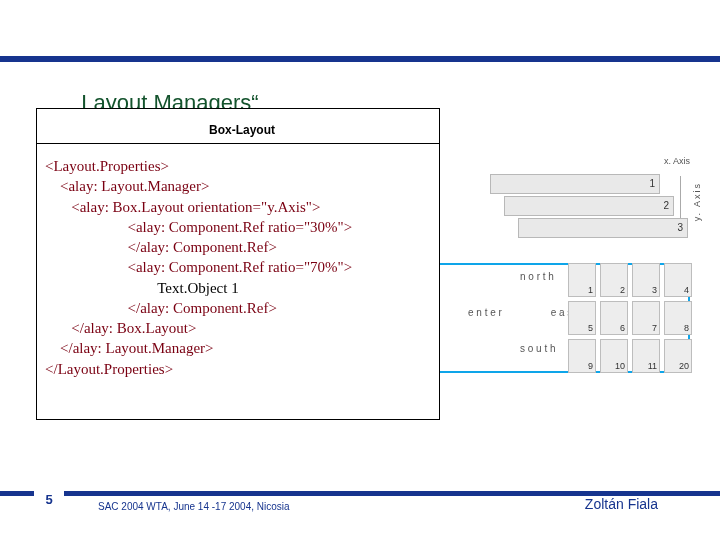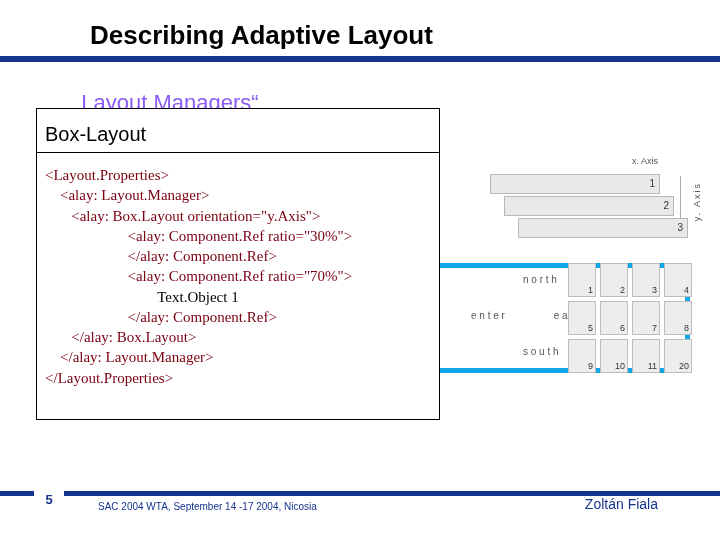--- a/index.html
+++ b/index.html
@@ -37,21 +37,21 @@
     left: 0;
     width: 720px;
     height: 6px;
     background: #16348e;
   }
   .subtitle {
     position: absolute;
     top: 90px;
     left: 74px;
     font-size: 22px;
-    color: #8b5cf6;
+    color: #14532d;
   }
 
   
   .bg-diagrams {
     position: absolute;
     top: 98px;
     left: 370px;
     width: 330px;
     height: 310px;
     color: #444;
@@ -59,21 +59,21 @@
   .diag-top {
     position: absolute;
     top: 60px;
     left: 120px;
     width: 200px;
     height: 80px;
   }
   .diag-top .xaxis-label {
     position: absolute;
     top: -2px;
-    right: 32px;
+    right: 0;
     font-size: 9px;
     color: #555;
   }
   .diag-top .yaxis-label {
     position: absolute;
     top: 24px;
     right: -12px;
     font-size: 9px;
     color: #555;
     writing-mode: vertical-rl;
@@ -103,21 +103,21 @@
   .diag-top .r1 { top: 16px; width: 170px; }
   .diag-top .r2 { top: 38px; width: 170px; left: 14px; }
   .diag-top .r3 { top: 60px; width: 170px; left: 28px; }
 
   .diag-border {
     position: absolute;
     top: 165px;
     left: 38px;
     width: 282px;
     height: 110px;
-    border: 5px solid #0ea5e9;
+    border: 2px solid #0ea5e9;
     font-size: 10px;
     color: #555;
   }
   .diag-border .nrow { position: absolute; top: 6px; left: 110px; }
   .diag-border .crow { position: absolute; top: 42px; left: 58px; }
   .diag-border .crow span { margin-right: 46px; }
   .diag-border .srow { position: absolute; top: 78px; left: 110px; }
 
   .diag-grid {
     position: absolute;
@@ -146,24 +146,25 @@
     position: absolute;
     top: 108px;
     left: 36px;
     width: 404px;
     height: 312px;
     background: #fff;
     border: 1px solid #000;
     z-index: 5;
   }
   .codebox-title {
-    font-size: 20px;
-    font-weight: normal;
+    font-size: 12px;
+    font-weight: bold;
     color: #000;
     padding: 14px 0 6px 8px;
+    text-align: center;
   }
   .codebox-rule {
     height: 1px;
     background: #000;
     margin: 0 0 8px 0;
   }
   .code {
     font-family: "Times New Roman", Times, serif;
     font-size: 15px;
     line-height: 1.35;
@@ -210,23 +211,20 @@
     right: 62px;
     font-size: 14px;
     color: #16348e;
   }
 </style>
 </head>
 <body>
 
 <div class="slide">
 
-  <div class="title-bar">
-    <div class="title-text">Describing Adaptive Layout</div>
-  </div>
   <div class="title-underline"></div>
 
   <div class="subtitle">„Layout Managers“</div>
 
   <div class="bg-diagrams">
     <div class="diag-top">
       <div class="xaxis-label">x. Axis</div>
       <div class="yaxis-label">y. Axis</div>
       <div class="yarrow"></div>
       <div class="row r1">1</div>
@@ -270,16 +268,16 @@
                       &lt;alay: Component.Ref ratio="70%"&gt;
 <span class="txt">                              Text.Object 1</span>
                       &lt;/alay: Component.Ref&gt;
        &lt;/alay: Box.Layout&gt;
     &lt;/alay: Layout.Manager&gt;
 &lt;/Layout.Properties&gt;</div>
   </div>
 
   <div class="footer-bar"></div>
   <div class="page-num-box">5</div>
-  <div class="footer-left">SAC 2004 WTA, September 14 -17 2004, Nicosia</div>
+  <div class="footer-left">SAC 2004 WTA, June 14 -17 2004, Nicosia</div>
   <div class="footer-right">Zoltán Fiala</div>
 
 </div>
 
 </body></html>

